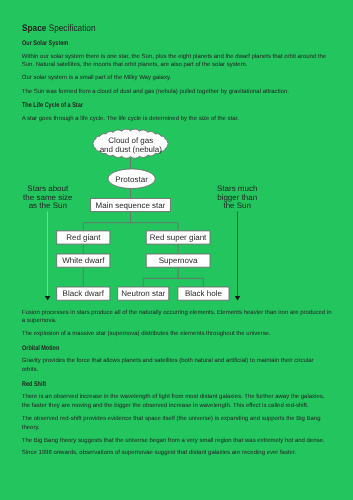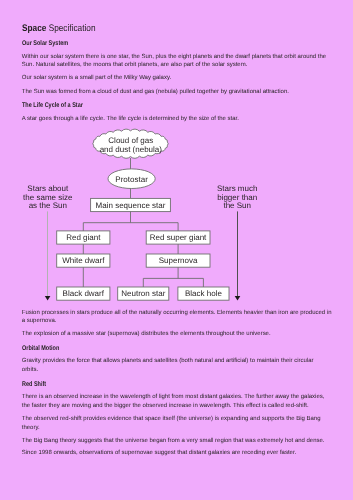--- a/index.html
+++ b/index.html
@@ -3,21 +3,21 @@
 <meta charset="utf-8">
 <style>
   html, body { margin:0; padding:0; background:#ffffff; }
   body {
     width:353px; height:500px;
     font-family:"Liberation Sans", sans-serif;
     color:#231f20;
     -webkit-font-smoothing:antialiased;
     text-rendering:geometricPrecision;
   }
-  .page { position:relative; width:353px; height:500px; overflow:hidden; background:#f0abfc; }
+  .page { position:relative; width:353px; height:500px; overflow:hidden; background:#22c55e; }
 
   .title {
     position:absolute; left:21.8px; top:23.6px;
     font-size:9.5px; line-height:10px; color:#231f20; white-space:nowrap;
     transform:scaleX(0.87); transform-origin:left top;
   }
   .title .b { font-weight:700; }
 
   .h2 {
     position:absolute; left:21.7px;

